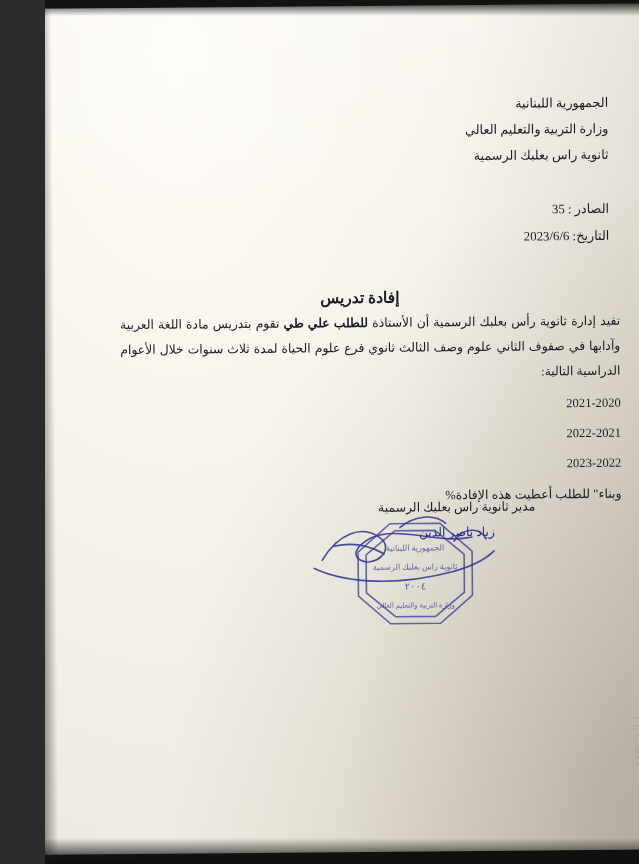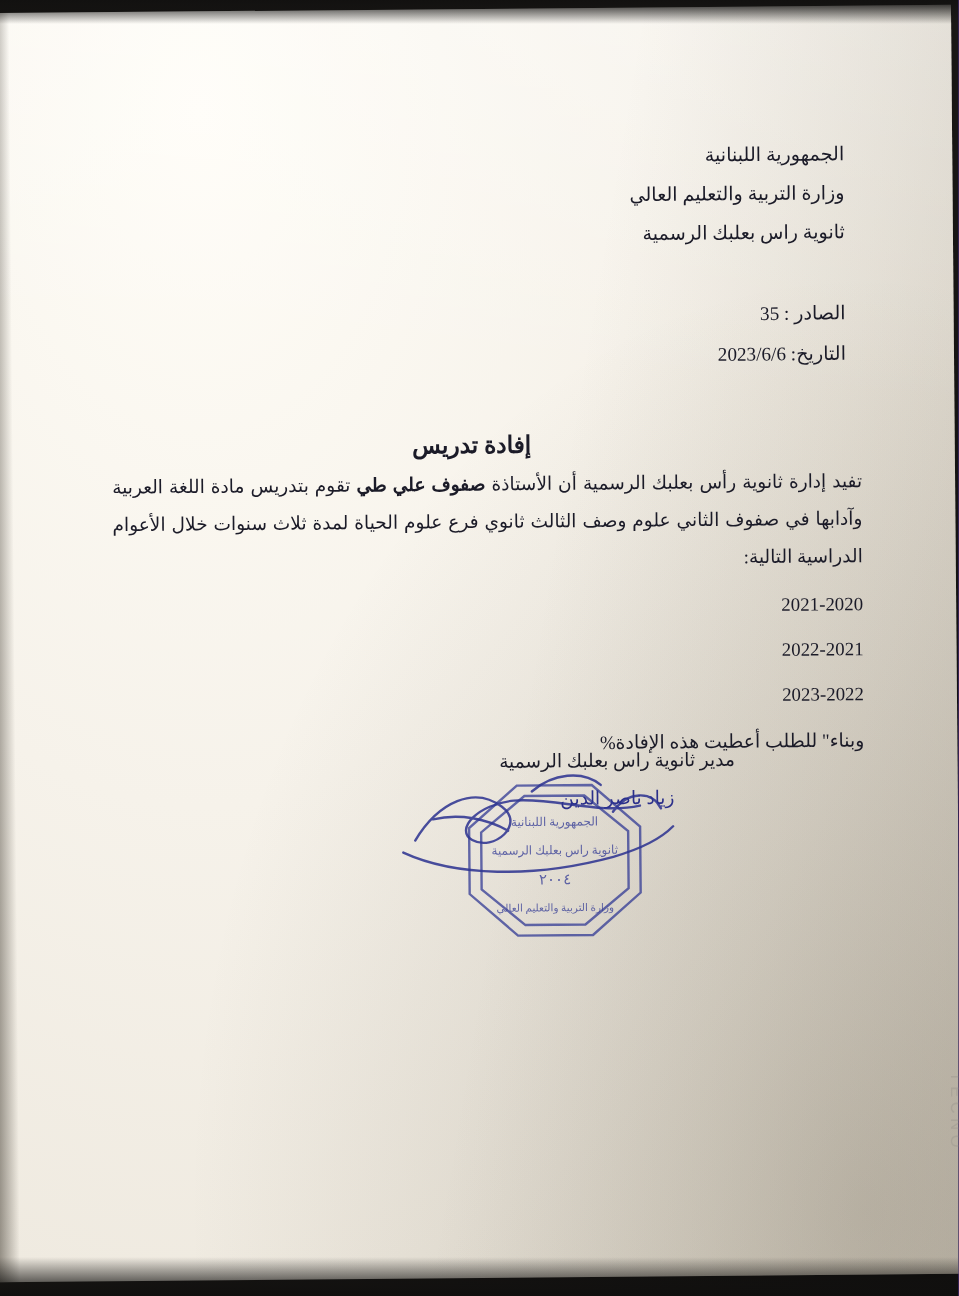--- a/index.html
+++ b/index.html
@@ -10,23 +10,23 @@
   body {
     width: 639px;
     height: 864px;
     overflow: hidden;
     font-family: "Liberation Serif", "DejaVu Serif", serif;
   }
 
   
   #photo {
     position: relative;
-    width: 639px;
+    width: 594px;
     height: 864px;
-    background: #4c1d95;
+    background: #7f1d1d;
     overflow: hidden;
   }
 
   
   #desk {
     position: absolute;
     inset: 0;
     background:
       linear-gradient(120deg, #1c1a18 0%, #262320 40%, #141312 100%);
   }
@@ -215,21 +215,21 @@
       <div class="block" id="ref-block">
         <div>الصادر : 35</div>
         <div>التاريخ: 2023/6/6</div>
       </div>
 
       <div class="block" id="title-block">إفادة تدريس</div>
 
       <div class="block" id="body-block">
         <p style="margin:0;">
           <span>تفيد إدارة ثانوية رأس بعلبك الرسمية أن الأستاذة</span>
-          <b>صفوف علي طي</b>
+          <b>للطلب علي طي</b>
           <span>تقوم بتدريس مادة اللغة العربية وآدابها في صفوف الثاني علوم وصف الثالث ثانوي فرع علوم الحياة لمدة ثلاث سنوات خلال الأعوام الدراسية التالية:</span>
         </p>
         <div class="years">
           <div>2021-2020</div>
           <div>2022-2021</div>
           <div>2023-2022</div>
         </div>
         <div class="closing">وبناء" للطلب أعطيت هذه الإفادة%</div>
       </div>
 

